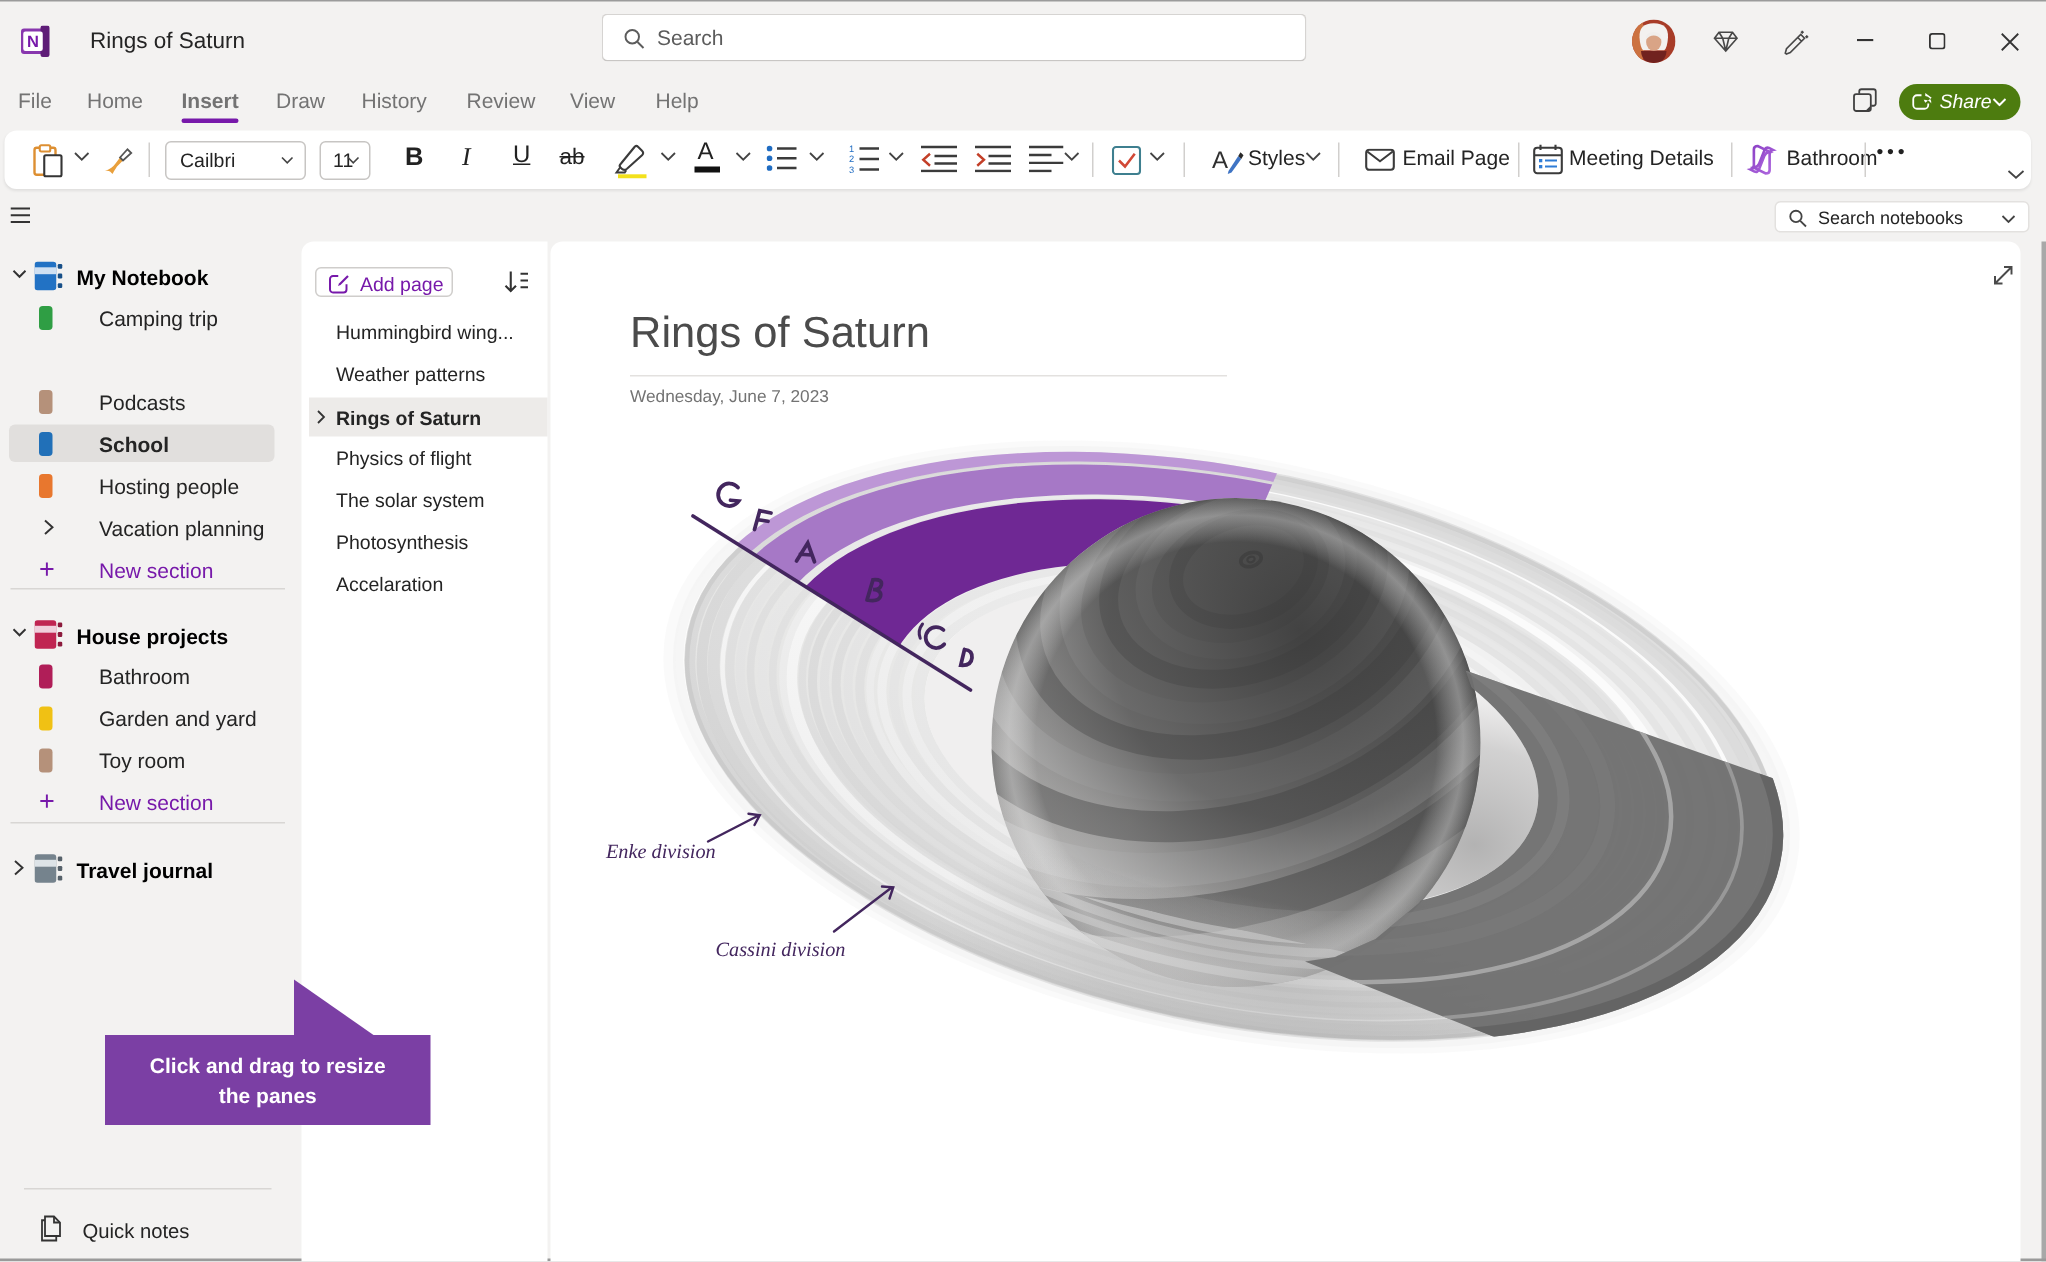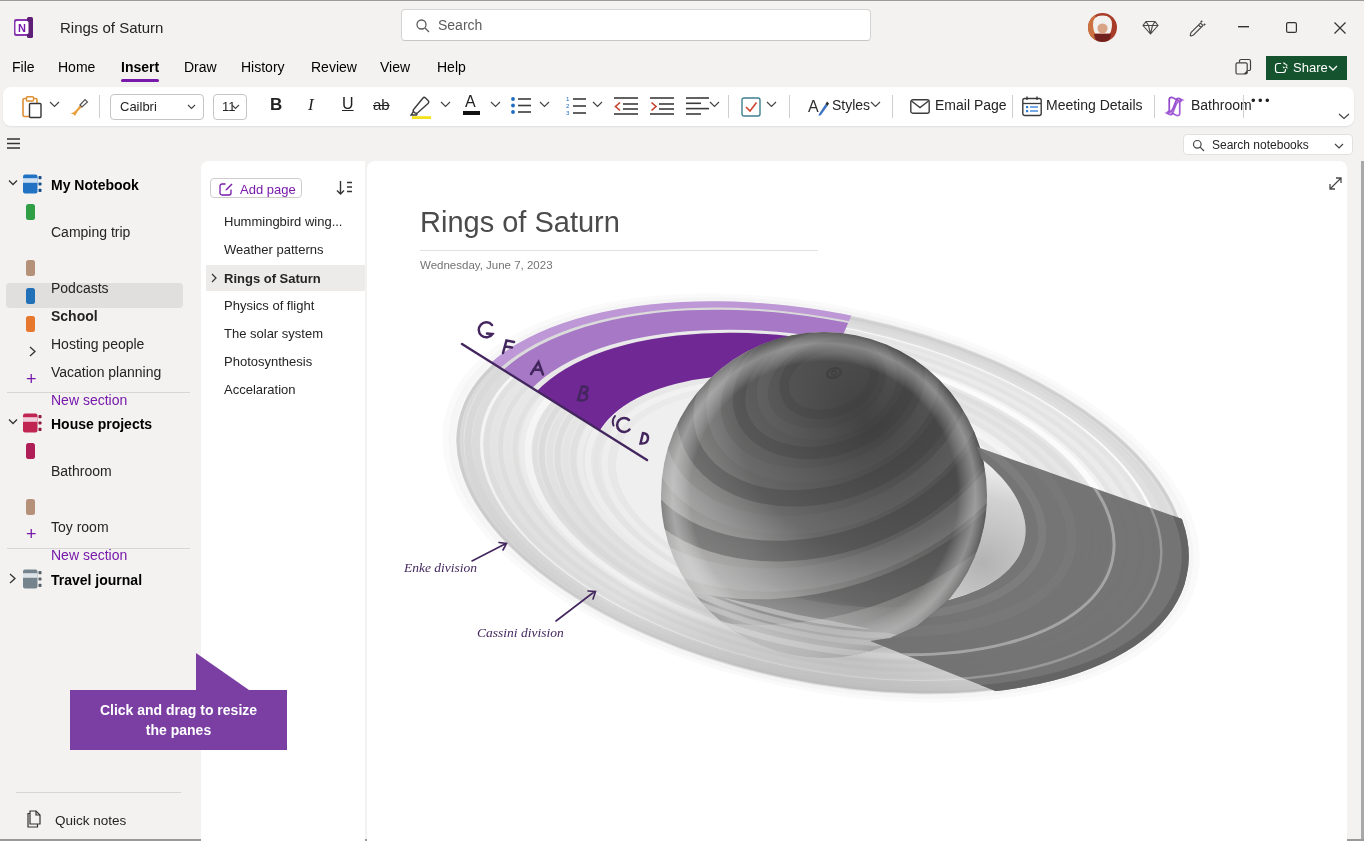--- a/index.html
+++ b/index.html
@@ -5,34 +5,34 @@
   * { margin:0; padding:0; box-sizing:border-box; }
   html,body { width:1364px; height:841px; overflow:hidden; }
   body { font-family:"Liberation Sans", sans-serif; background:#f3f2f1; position:relative; }
   .abs { position:absolute; }
   .topline { left:0; top:0; width:1364px; height:1px; background:#9b9b9b; }
   
   .apptitle { left:60px; top:19px; font-size:15px; color:#242424; }
   .searchbox { left:401px; top:9px; width:470px; height:32px; background:#fff; border:1px solid #d6d4d2; border-bottom-color:#c8c6c4; border-radius:4px; }
   .searchbox span { position:absolute; left:36px; top:7px; font-size:14px; color:#5c5c5c; }
   
-  .menu { top:59px; font-size:14px; color:#000000; }
+  .menu { top:59px; font-size:14px; color:#737373; }
   .menu.sel { font-weight:bold; }
   .inserline { left:121px; top:79px; width:38px; height:3px; border-radius:2px; background:#7719aa; }
   
-  .sharebtn { left:1266px; top:56px; width:81px; height:24px; background:#14532d; border-radius:0; color:#fff; font-size:13px; }
+  .sharebtn { left:1266px; top:56px; width:81px; height:24px; background:#4d7c0f; border-radius:12px; color:#fff; font-size:13px;font-style:italic; }
   .sharebtn span { position:absolute; left:27px; top:4px; }
   
   .ribbon { left:3px; top:87px; width:1351px; height:39px; background:#fff; border-radius:8px; box-shadow:0 1px 2px rgba(0,0,0,.08); }
   .rb { position:absolute; font-size:14px; color:#242424; }
   .vdiv { position:absolute; top:8px; width:1px; height:23px; background:#d1cfcd; }
   .selbox { position:absolute; top:7px; height:26px; border:1px solid #c7c5c3; border-radius:4px; background:#fff; font-size:13px; color:#242424; }
   
   .srow { position:absolute; left:0; width:196px; height:28px; font-size:14px; color:#242424; }
-  .srow .txt { position:absolute; left:51px; top:6px;margin-top:20px; }
+  .srow .txt { position:absolute; left:66px; top:6px; }
   .nbtxt { position:absolute; left:51px; top:6px; font-weight:bold; }
   .tab { position:absolute; left:26px; top:6px; width:9px; height:16px; border-radius:2.5px; }
   .hr { position:absolute; height:1px; background:#d8d6d4; }
   .purple { color:#7719aa; }
   
   .pagelist { left:201px; top:161px; width:164px; height:680px; background:#fff; border-radius:8px 0 0 0; }
   .contentpane { left:367px; top:161px; width:980px; height:680px; background:#fff; border-radius:8px 8px 0 0; }
   .prow { position:absolute; left:0; width:164px; height:28px; font-size:13px; color:#242424; }
   .prow .txt { position:absolute; left:23px; top:7px; }
   .addpage { position:absolute; left:9px; top:17px; width:92px; height:20px; border:1px solid #cfcdcb; border-radius:4px; }
@@ -364,20 +364,24 @@
     <g fill="#8c1a3c">
         <rect x="15.5" y="2" width="3" height="3.2" rx="0.8"></rect>
         <rect x="15.5" y="8.4" width="3" height="3.2" rx="0.8"></rect>
         <rect x="15.5" y="14.8" width="3" height="3.2" rx="0.8"></rect>
       </g>
   </svg>
   <div class="abs nbtxt" style="left:51px;top:416px;font-size:14px">House projects</div>
   <div class="srow" style="top:437px">
       <div class="tab" style="background:#b01e58"></div>
       <div class="txt">Bathroom</div>
+    </div>
+  <div class="srow" style="top:465px">
+      <div class="tab" style="background:#f0c114"></div>
+      <div class="txt">Garden and yard</div>
     </div>
   <div class="srow" style="top:493px">
       <div class="tab" style="background:#b5917a"></div>
       <div class="txt">Toy room</div>
     </div>
   <div class="srow purple" style="top:521px">
       <div style="position:absolute;left:26px;top:3px;font-size:18px;font-weight:400">+</div>
       <div class="txt" style="color:#7719aa">New section</div>
     </div>
   <div class="hr" style="left:7px;top:548px;width:183px"></div>

